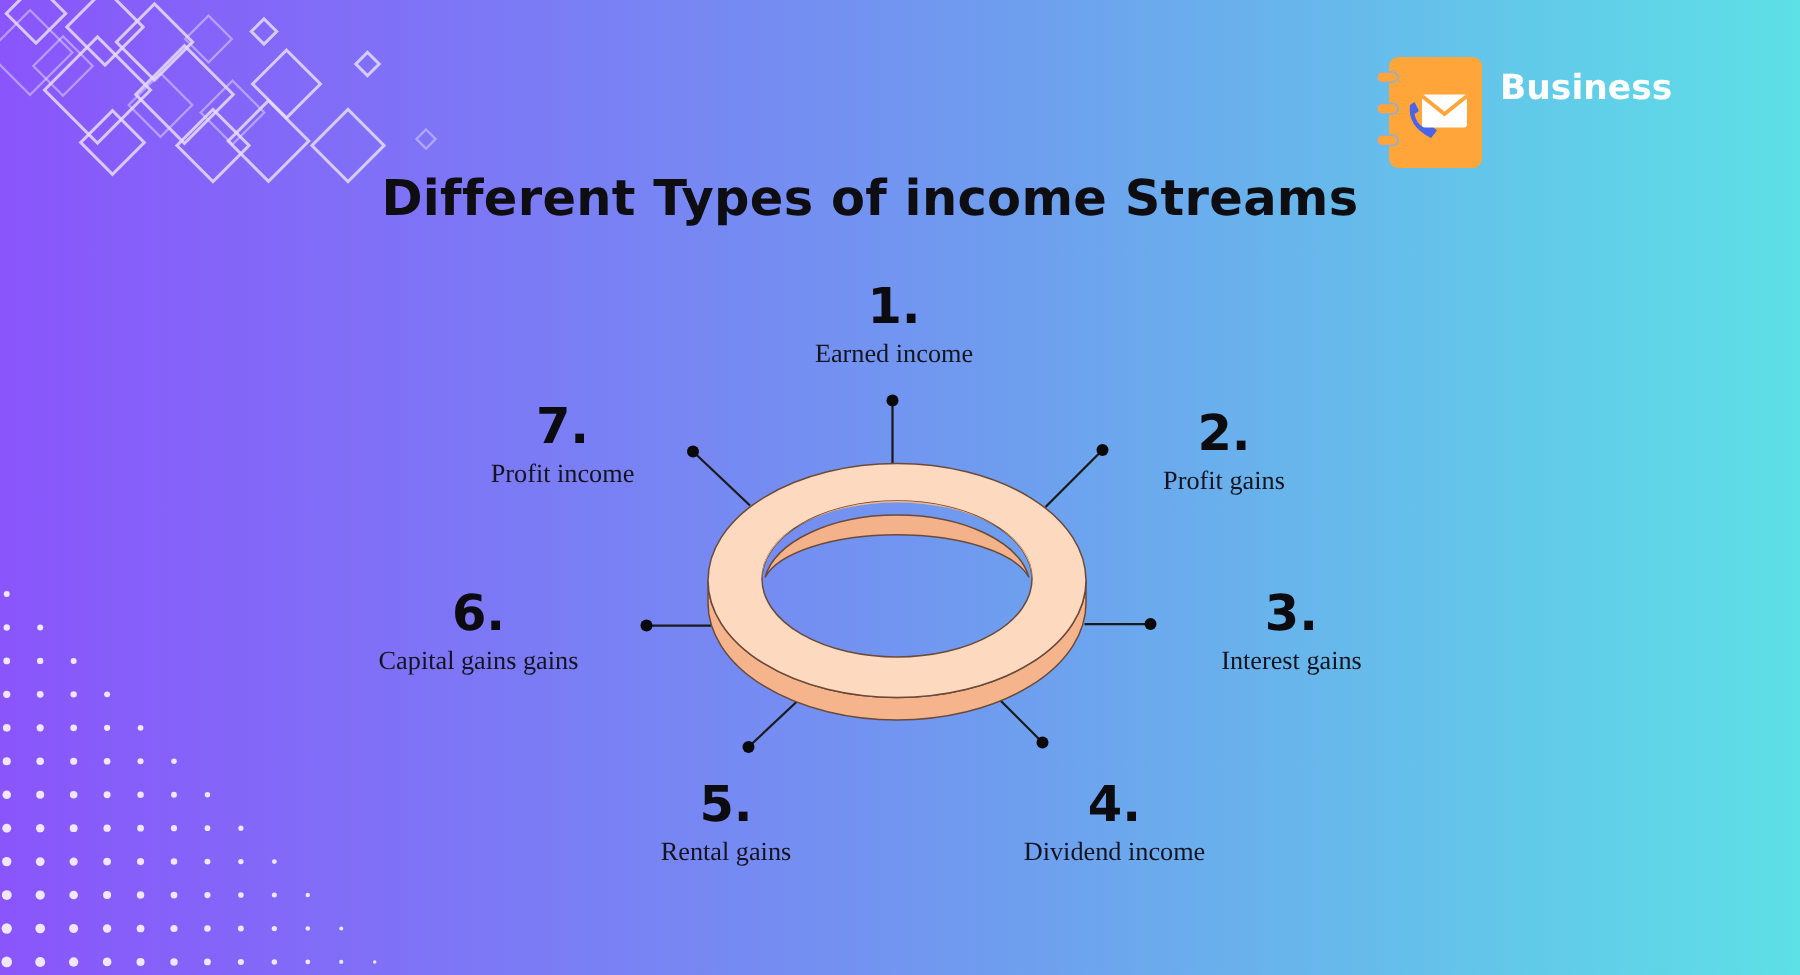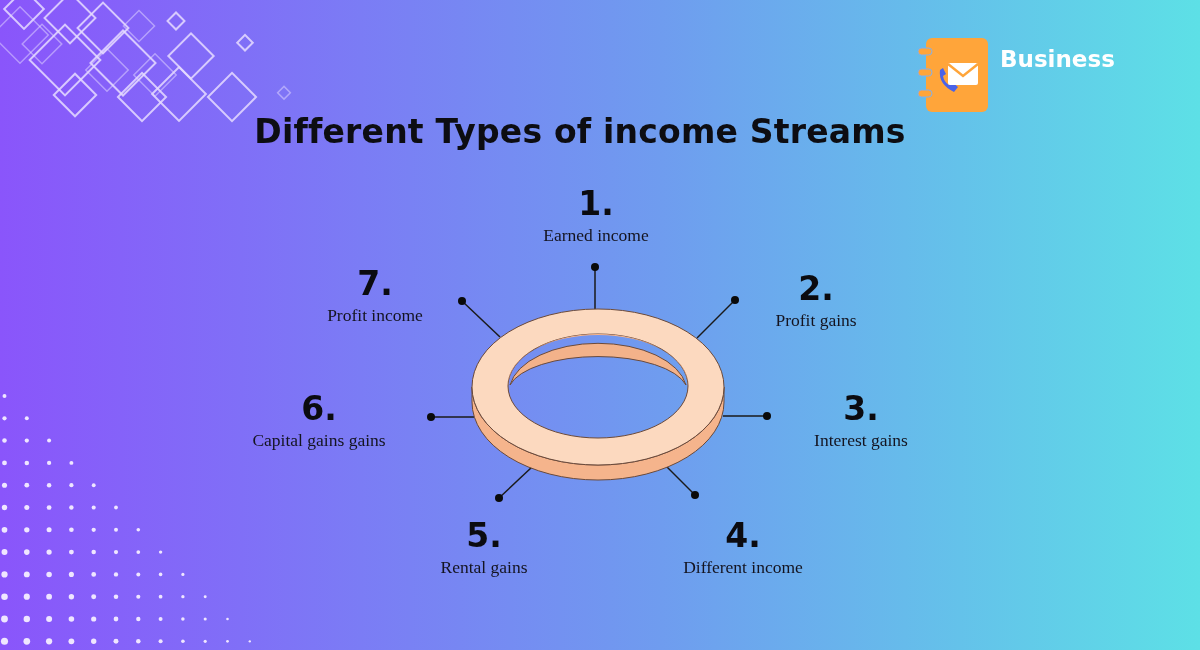--- a/index.html
+++ b/index.html
@@ -203,21 +203,21 @@
   <div class="item" style="left:816px; top:271px;">
     <div class="num">2.</div>
     <div class="lbl">Profit gains</div>
   </div>
   <div class="item" style="left:861px; top:391px;">
     <div class="num">3.</div>
     <div class="lbl">Interest gains</div>
   </div>
   <div class="item" style="left:743px; top:518px;">
     <div class="num">4.</div>
-    <div class="lbl">Different income</div>
+    <div class="lbl">Dividend income</div>
   </div>
   <div class="item" style="left:484px; top:518px;">
     <div class="num">5.</div>
     <div class="lbl">Rental gains</div>
   </div>
   <div class="item" style="left:319px; top:391px;">
     <div class="num">6.</div>
     <div class="lbl">Capital gains gains</div>
   </div>
   <div class="item" style="left:375px; top:266px;">

